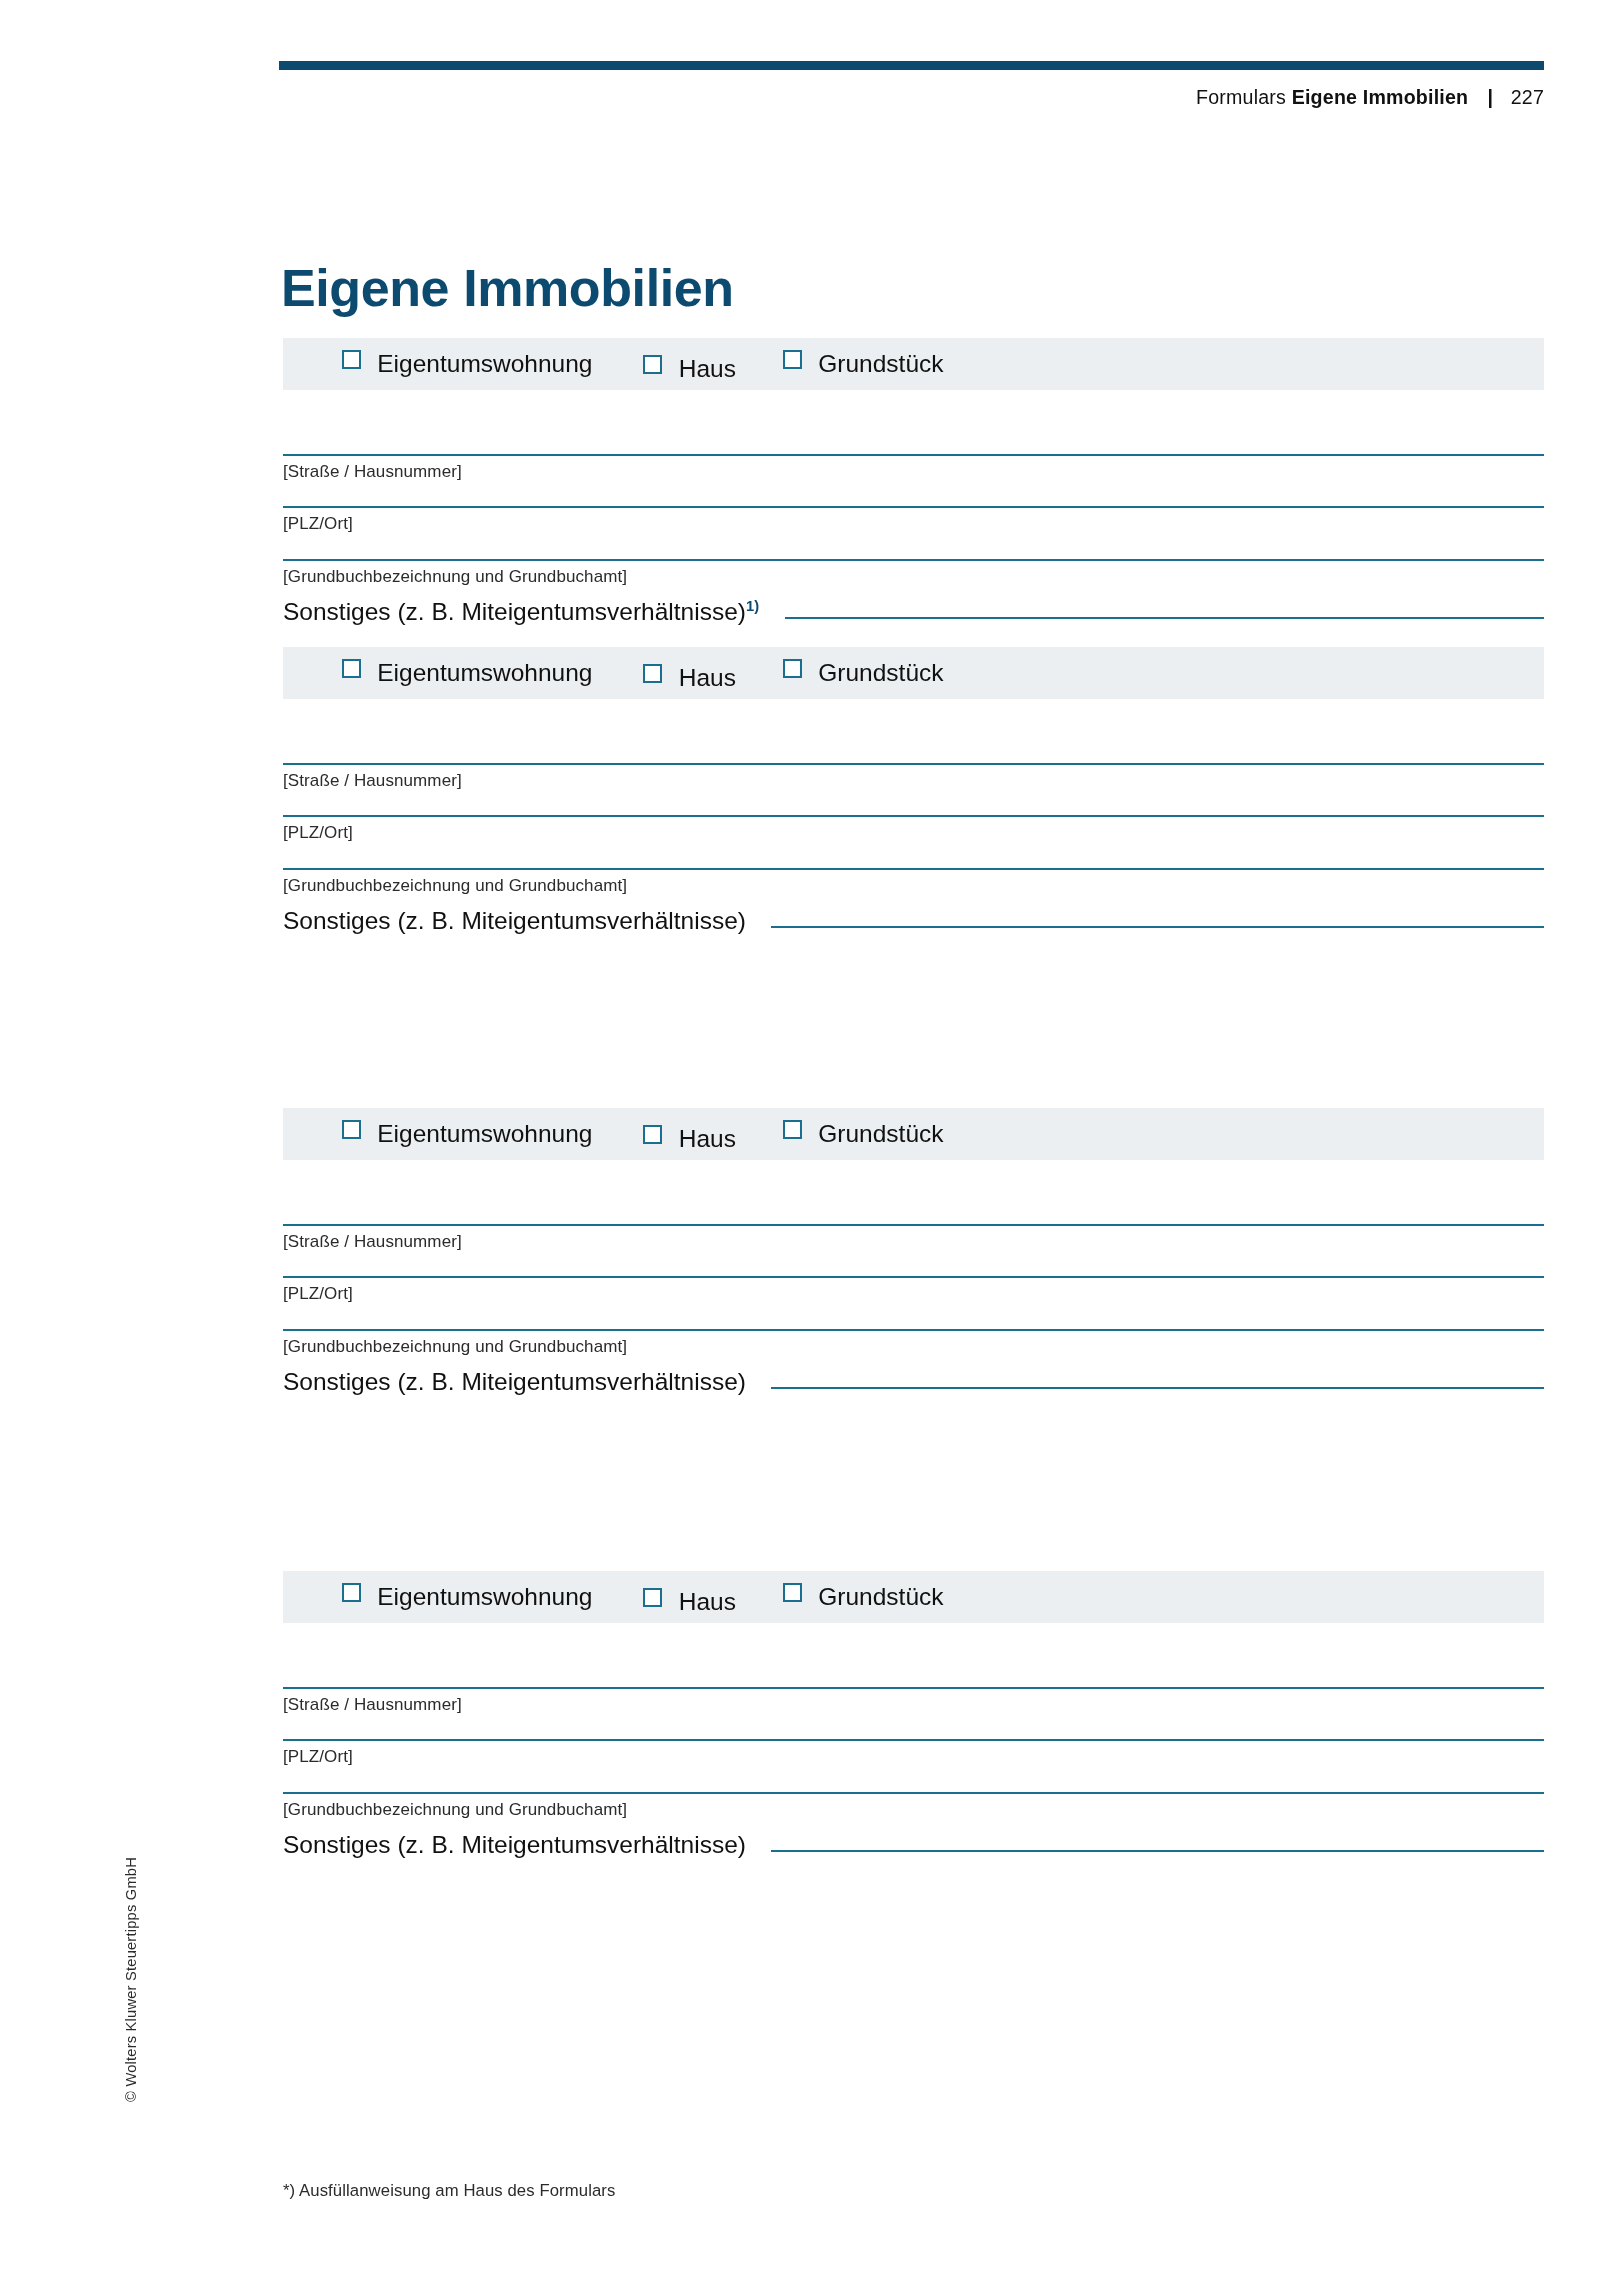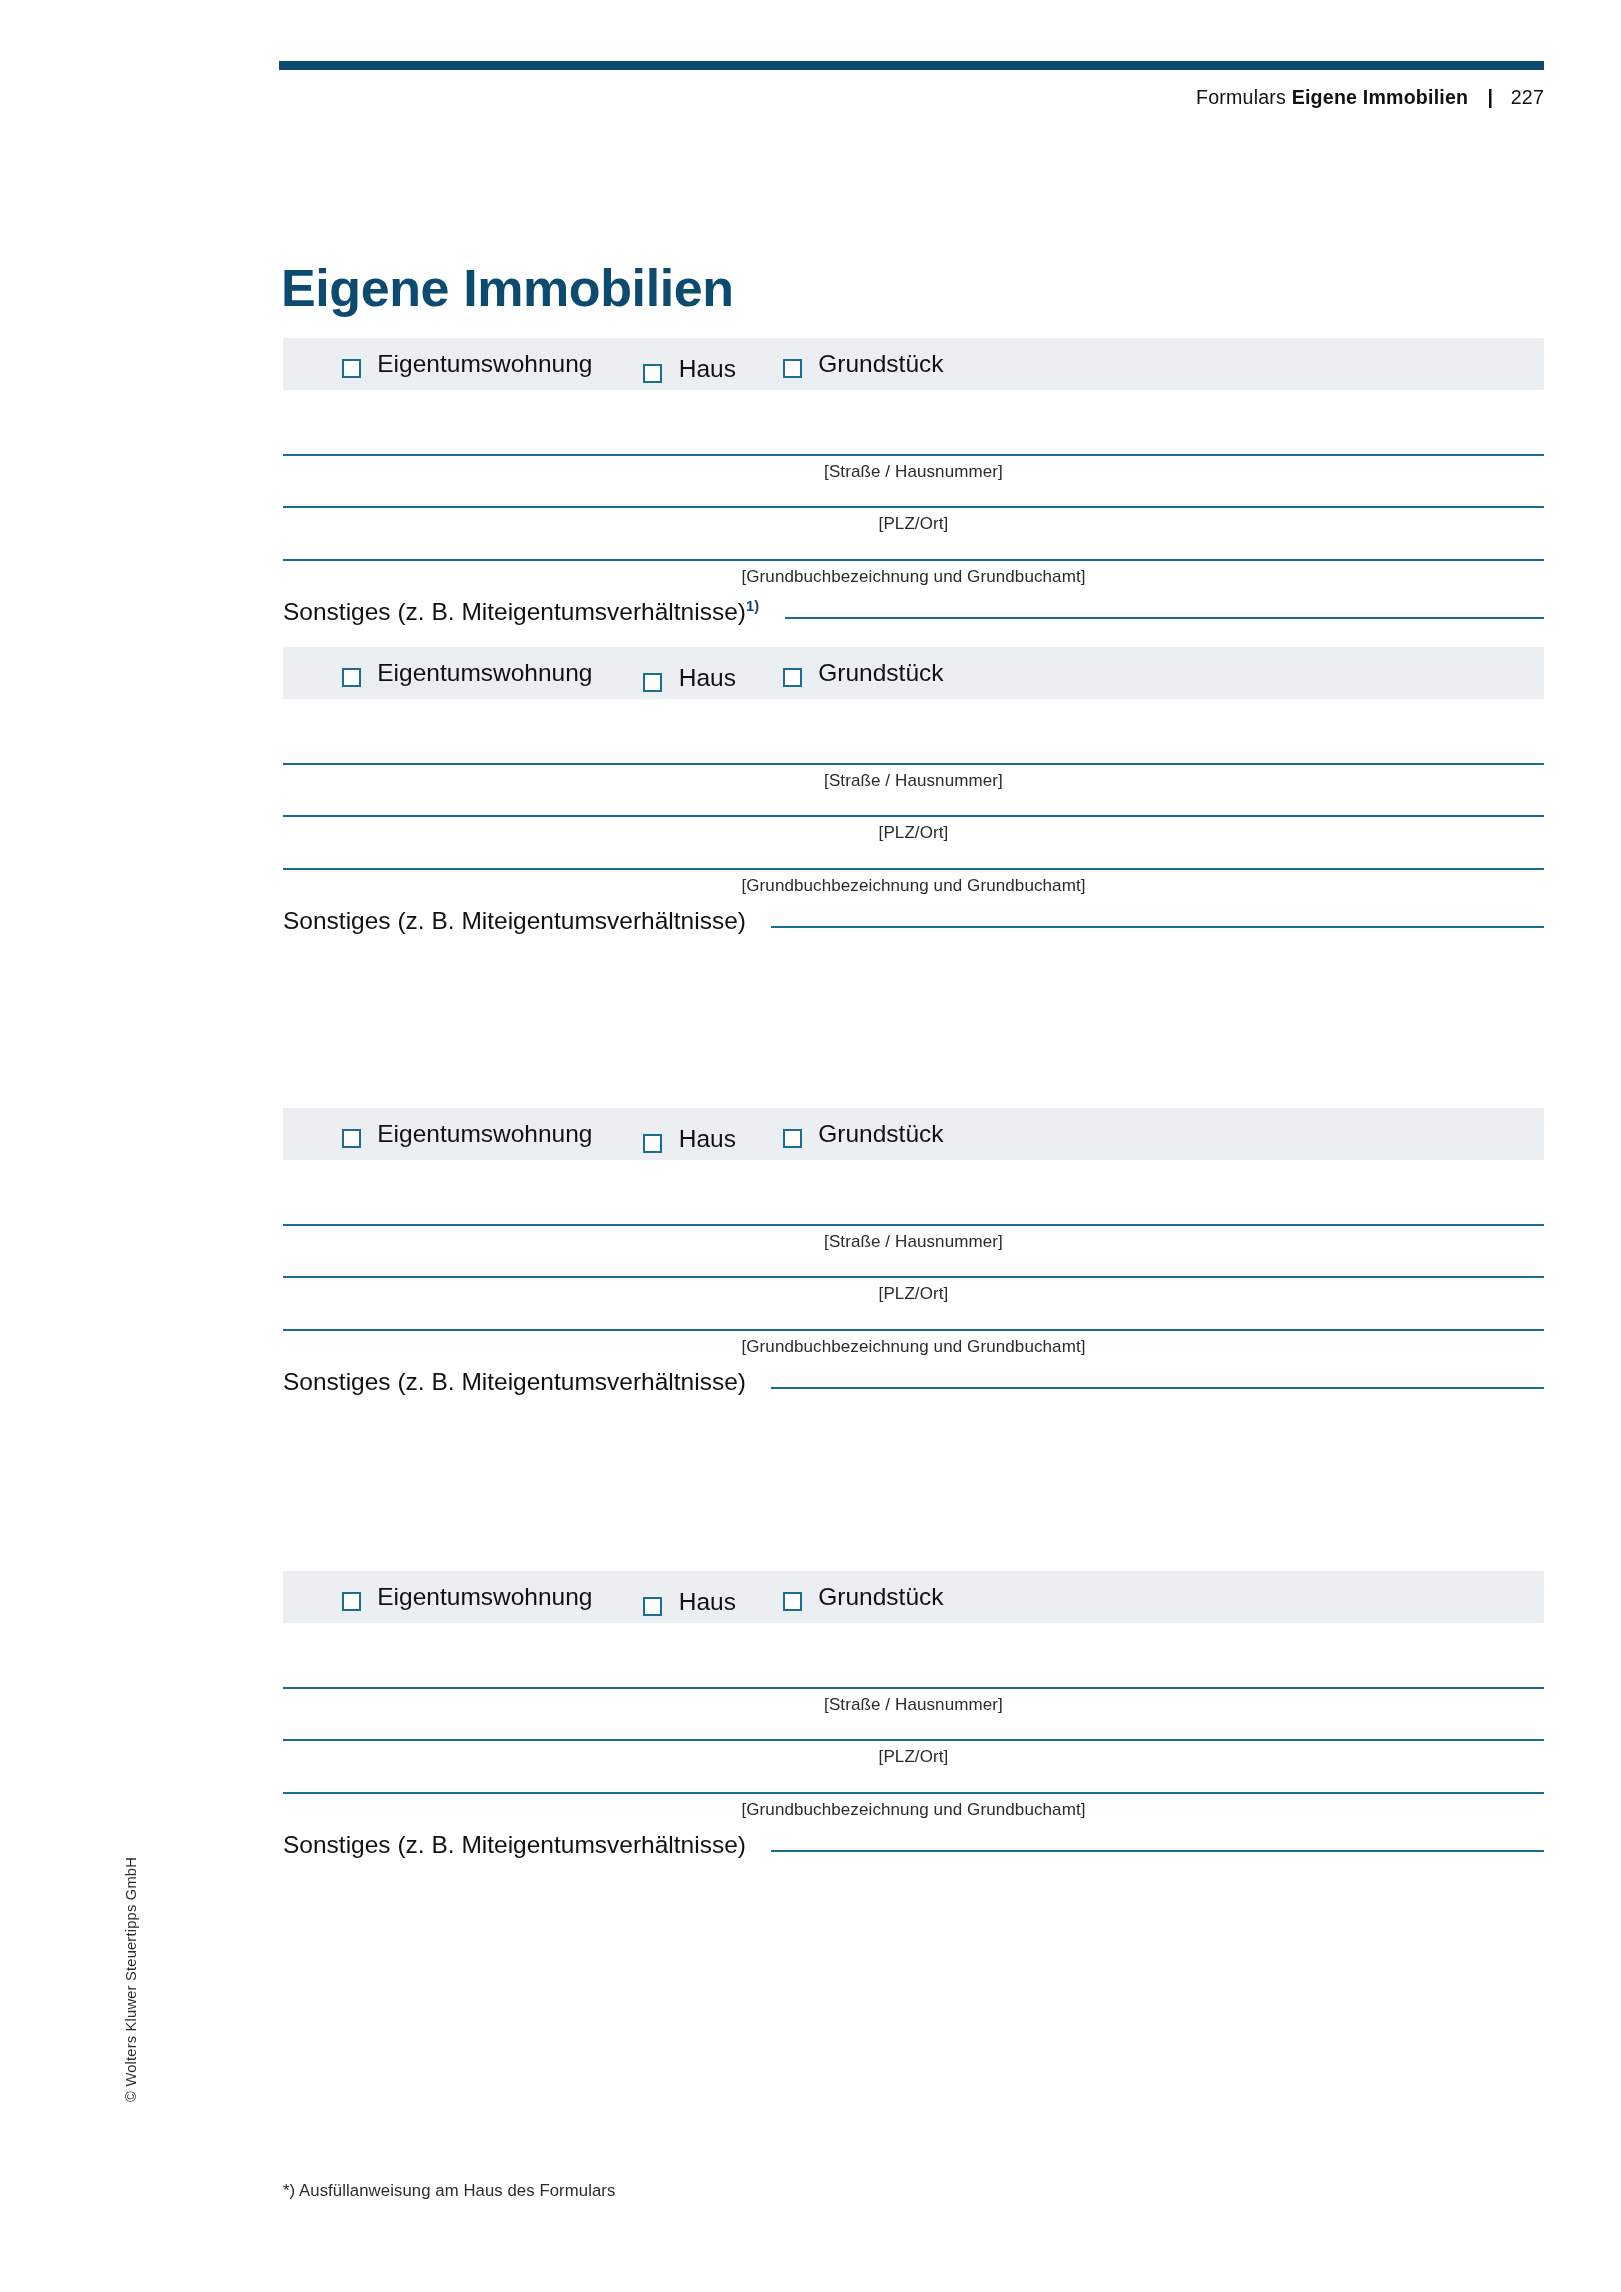--- a/index.html
+++ b/index.html
@@ -65,21 +65,21 @@
   }
   .checkbox-band {
     position: relative;
     height: 52px;
     background: #eceff1;
     display: flex;
     align-items: center;
   }
   .cb-group {
     display: flex;
-    align-items: flex-end;
+    align-items: flex-start;
     white-space: nowrap;
   }
   .cb-box {
     width: 18.6px;
     height: 18.6px;
     border: 2px solid #1a6e8e;
     background: #ffffff;
     box-sizing: border-box;
     flex: 0 0 auto;
   }
@@ -89,21 +89,20 @@
     margin-left: 16.7px;
     font-weight: 400;
   }
   .cb-g1 { margin-left: 59px; }
   .cb-g2 { margin-left: 51px; margin-top: 10px; }
   .cb-g3 { margin-left: 47px; }
 
   .field {
     position: relative;
     width: 1261px;
-    text-align: center;
   }
   .field-rule {
     width: 1261px;
     height: 0;
     border-top: 2px solid #1a6e8e;
   }
   .field-label {
     font-size: 17px;
     color: #2b2b2b;
     padding-top: 5.9px;

